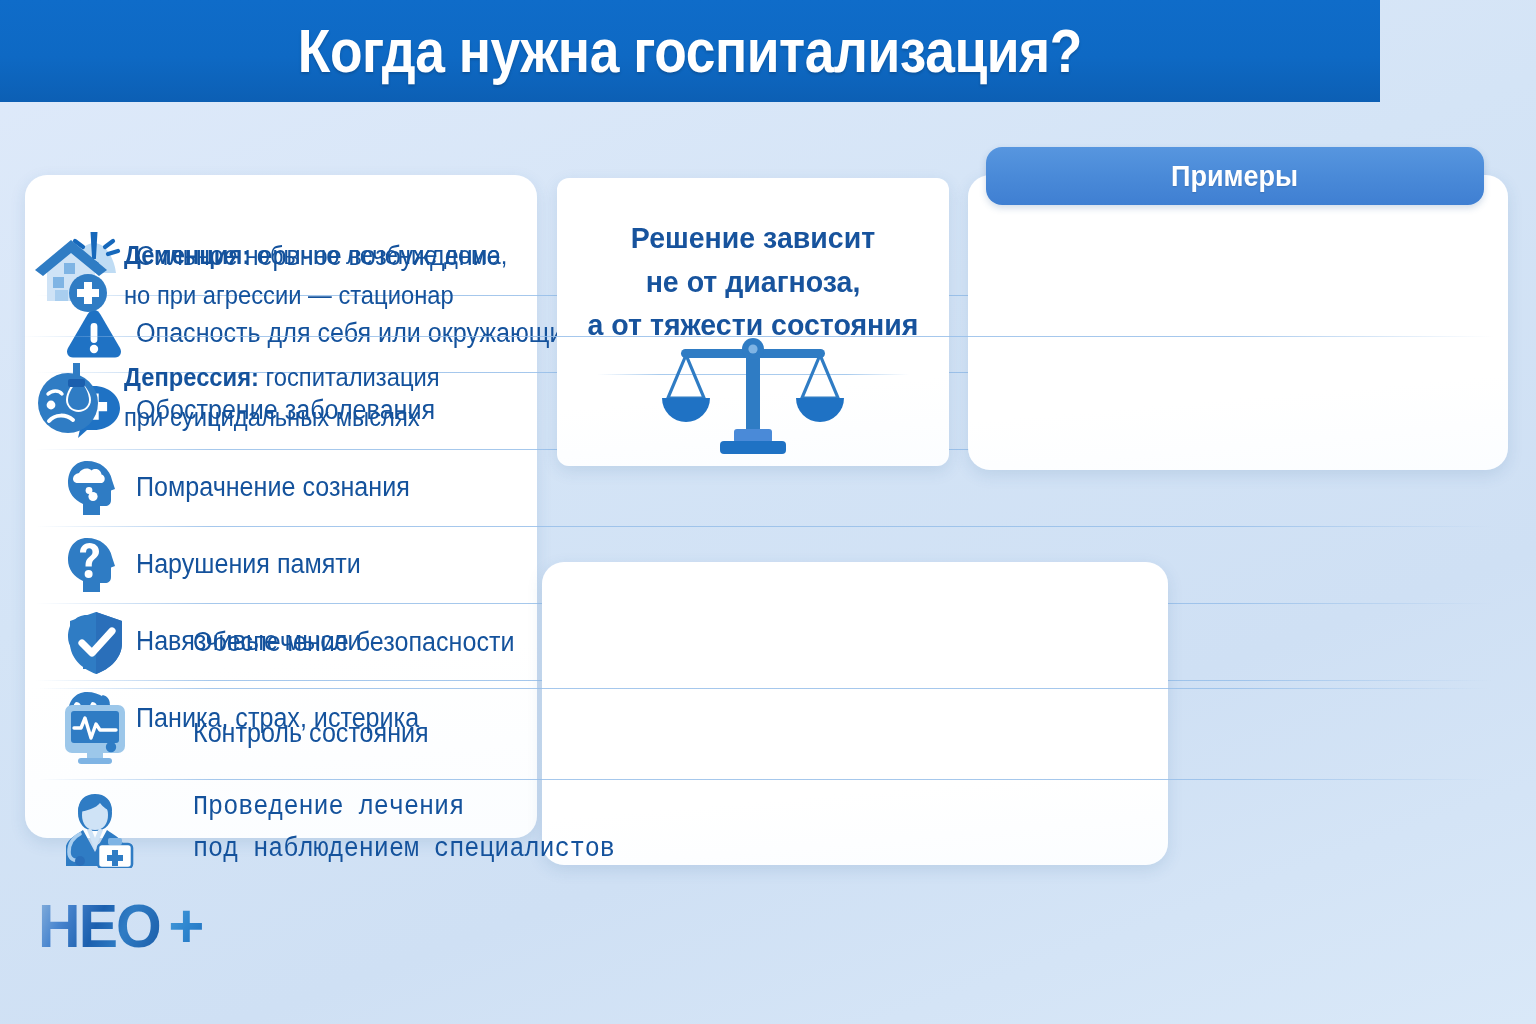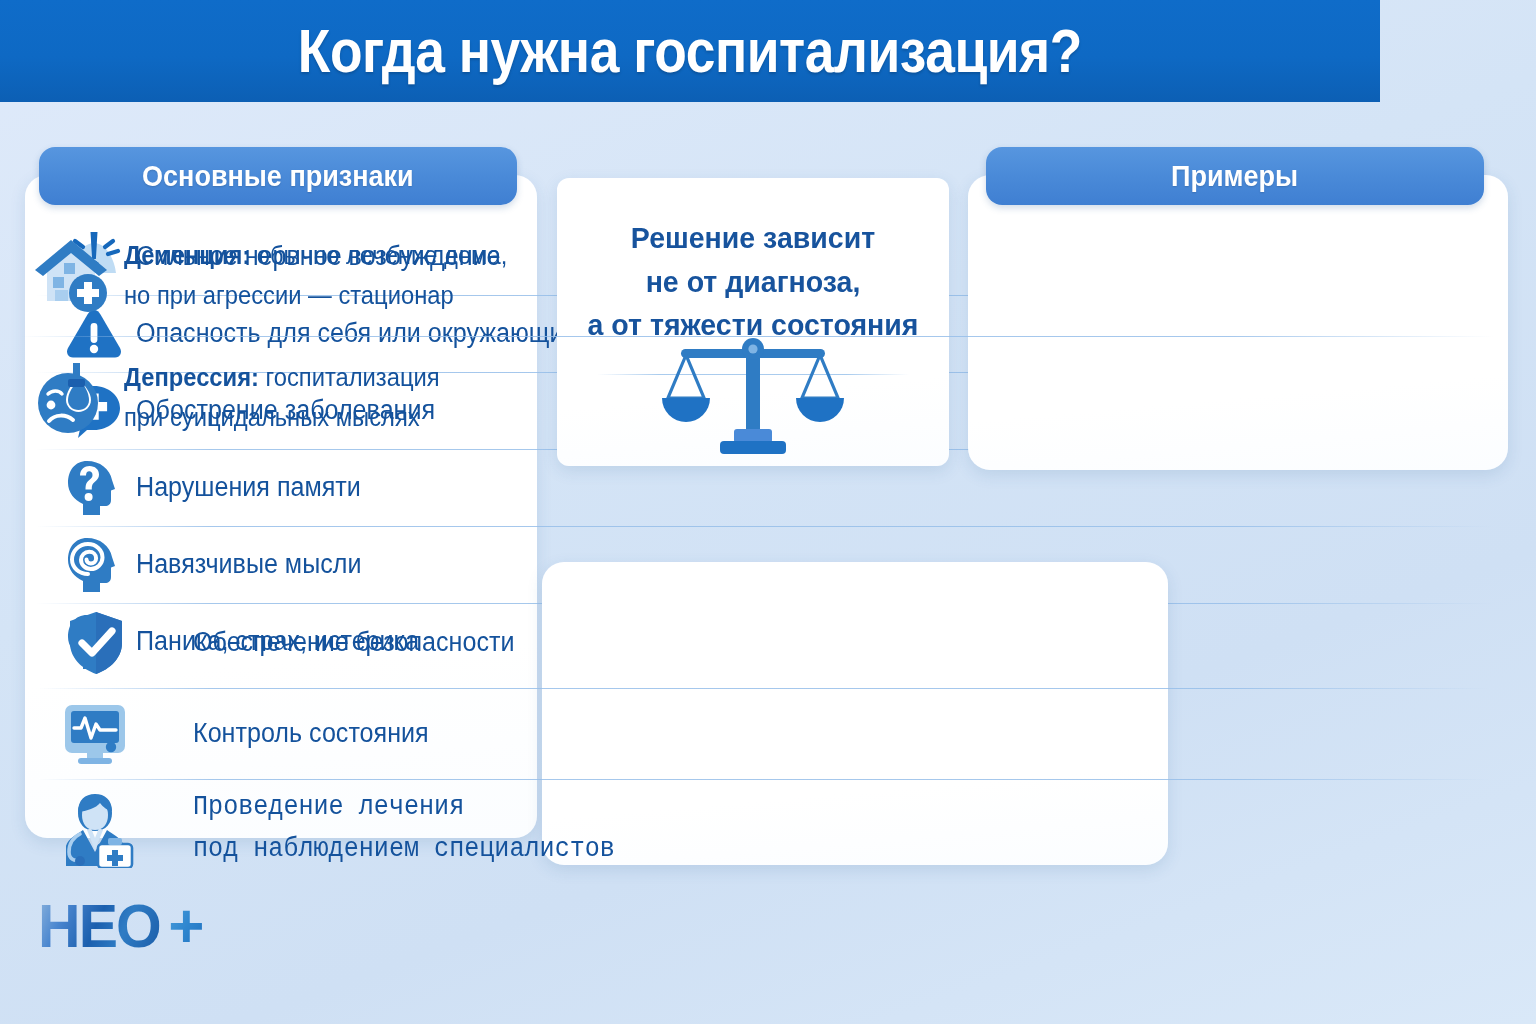--- a/index.html
+++ b/index.html
@@ -200,23 +200,20 @@
 </head>
 <body>
 
 <div class="poster">
 
   <div class="header-bar">
     <div class="header-title">Когда нужна госпитализация?</div>
   </div>
 
   <div class="card" id="signs-card"></div>
-  <div class="tab" id="signs-tab">
-    <span class="tab-label">Основные признаки</span>
-  </div>
   <div class="card rows" id="signs-rows" style="background:none;box-shadow:none;border-radius:0;">
 
     <div class="row">
       <span class="row-icon">
         <svg width="62" height="56" viewBox="0 0 62 56">
           <path d="M31 14 C20 14 11 28 9 44 L53 44 C51 28 42 14 31 14 Z" fill="#bfdcf4"></path>
           <path d="M27.5 3 h7 l-1.6 27 h-3.8 Z" fill="#1668bb"></path>
           <circle cx="31" cy="37" r="5.4" fill="#1668bb"></circle>
           <g stroke="#1668bb" stroke-width="4.2" stroke-linecap="round">
             <line x1="12" y1="12" x2="20" y2="18"></line>
@@ -244,20 +241,31 @@
       <span class="row-icon">
         <svg width="58" height="56" viewBox="0 0 58 56">
           <path d="M29 3 C43.5 3 55 12.8 55 25 C55 37.2 43.5 47 29 47 L22 47 L13 55 L15 46.2 C7.5 42.2 3 34.2 3 25 C3 12.8 14.5 3 29 3 Z" fill="#1f72c4"></path>
           <path d="M24.3 10.5 h9.4 v8.4 h8.4 v9.4 h-8.4 v8.4 h-9.4 v-8.4 h-8.4 v-9.4 h8.4 Z" fill="#ffffff"></path>
         </svg>
       </span>
       <span class="row-text">Обострение заболевания</span>
     </div>
 
 
+    <div class="row">
+      <span class="row-icon">
+        <svg width="64" height="58" viewBox="0 0 64 58">
+          <path d="M25 2 C38 2 48 10 50 21 L53 30 L49 31.5 L49 41 C49 45 46.5 47 43 47 L38 47 L38 56 L21 56 L21 45 C12 41 6 33 6 24 C6 11.5 13 2 25 2 Z" fill="#2f7cc4"></path>
+          <path d="M17 14 C19.5 9.5 26 8 29.5 11.5 C33 8.5 39 10.5 39.5 15.5 C43.5 16.5 44 22.5 40 24 L14.5 24 C9.5 23 9.5 15.5 17 14 Z" fill="#ffffff"></path>
+          <circle cx="27" cy="31.5" r="3.4" fill="#ffffff"></circle>
+          <circle cx="31" cy="37.5" r="4.6" fill="#ffffff"></circle>
+        </svg>
+      </span>
+      <span class="row-text">Помрачнение сознания</span>
+    </div>
 
     <div class="row">
       <span class="row-icon">
         <svg width="64" height="58" viewBox="0 0 64 58">
           <path d="M25 2 C38 2 48 10 50 21 L53 30 L49 31.5 L49 41 C49 45 46.5 47 43 47 L38 47 L38 56 L21 56 L21 45 C12 41 6 33 6 24 C6 11.5 13 2 25 2 Z" fill="#2f7cc4"></path>
           <path d="M18 16.5 C18 10 23 7 27.5 7 C33 7 37 10.5 37 15.5 C37 21 32 22.5 30.5 25.5 C29.8 27 29.8 28.5 29.8 30.5 L23.5 30.5 C23.5 27 23.8 24.8 25.5 22.8 C27.4 20.4 30.5 19.4 30.5 16 C30.5 13.5 29 12.3 27.2 12.3 C25.2 12.3 24 13.8 24 16.5 Z" fill="#ffffff"></path>
           <circle cx="26.6" cy="38" r="4" fill="#ffffff"></circle>
         </svg>
       </span>
       <span class="row-text">Нарушения памяти</span>

